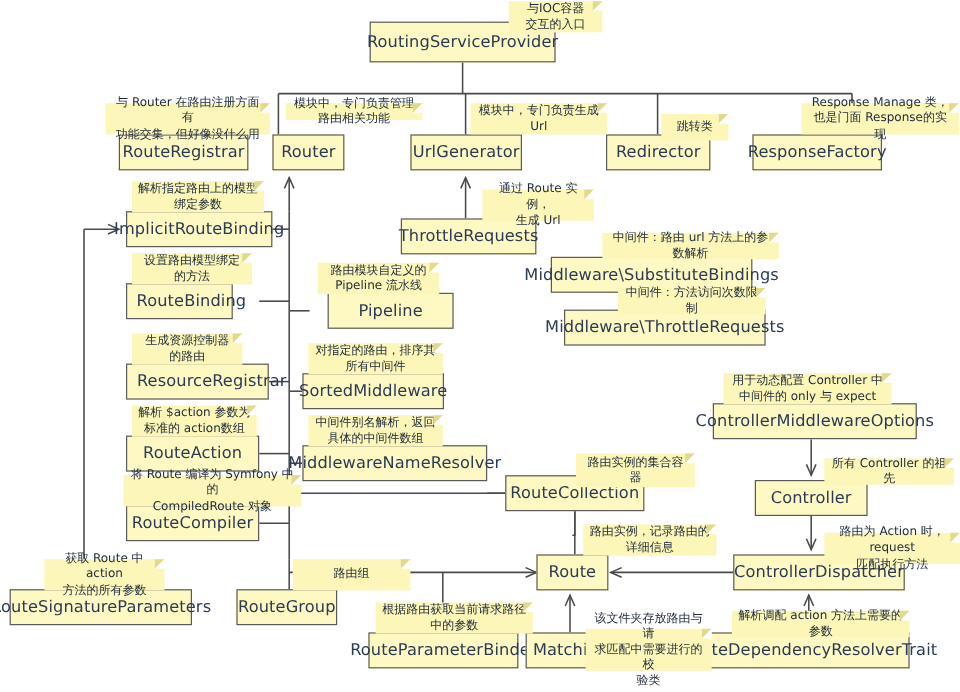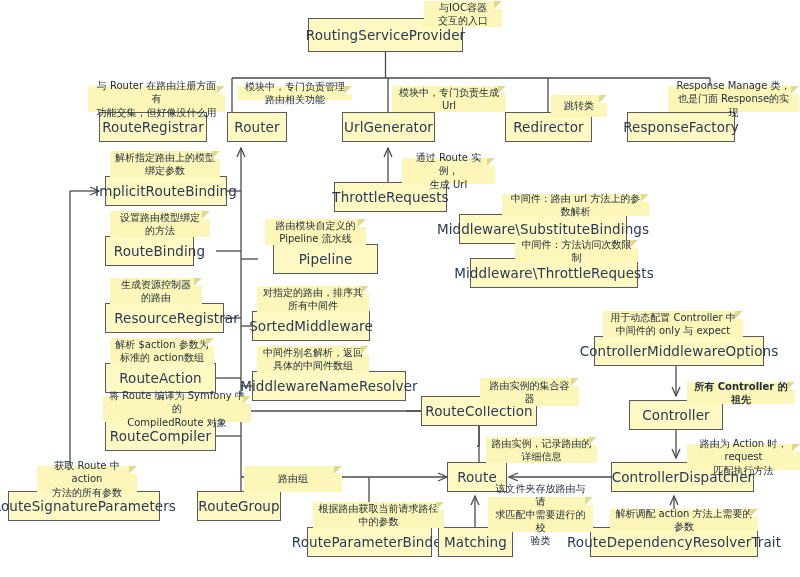--- a/index.html
+++ b/index.html
@@ -205,38 +205,38 @@
       </div>
       <div class="note" style="left: 603px; top: 311px; width: 140px; height: 26px;">
         <span>用于动态配置 Controller 中<br>中间件的 only 与 expect</span>
       </div>
       <div class="note" style="left: 103px; top: 396px; width: 148px; height: 26px;">
         <span>将 Route 编译为 Symfony 中的<br>CompiledRoute 对象</span>
       </div>
       <div class="note" style="left: 480px; top: 378px; width: 99px; height: 28px;">
         <span>路由实例的集合容器</span>
       </div>
-      <div class="note" style="left: 687px; top: 382px; width: 108px; height: 22px; font-weight: bold;">
+      <div class="note" style="left: 687px; top: 382px; width: 108px; height: 22px;">
         <span>所有 Controller 的祖先</span>
       </div>
       <div class="note" style="left: 37px; top: 466px; width: 100px; height: 26px;">
         <span>获取 Route 中 action<br>方法的所有参数</span>
       </div>
       <div class="note" style="left: 244px; top: 466px; width: 98px; height: 26px;">
         <span>路由组</span>
       </div>
       <div class="note" style="left: 486px; top: 437px; width: 111px; height: 26px;">
         <span>路由实例，记录路由的<br>详细信息</span>
       </div>
       <div class="note" style="left: 687px; top: 444px; width: 113px; height: 26px;">
         <span>路由为 Action 时，request<br>匹配执行方法</span>
       </div>
       <div class="note" style="left: 313px; top: 502px; width: 131px; height: 26px;">
         <span>根据路由获取当前请求路径<br>中的参数</span>
       </div>
-      <div class="note" style="left: 488px; top: 497px; width: 105px; height: 35px;">
+      <div class="note" style="left: 488px; top: 524px; width: 105px; height: 35px;">
         <span>该文件夹存放路由与请<br>求匹配中需要进行的校<br>验类</span>
       </div>
       <div class="note" style="left: 610px; top: 509px; width: 148px; height: 22px;">
         <span>解析调配 action 方法上需要的参数</span>
       </div>
     </div>
 </div>
 
 </body></html>

